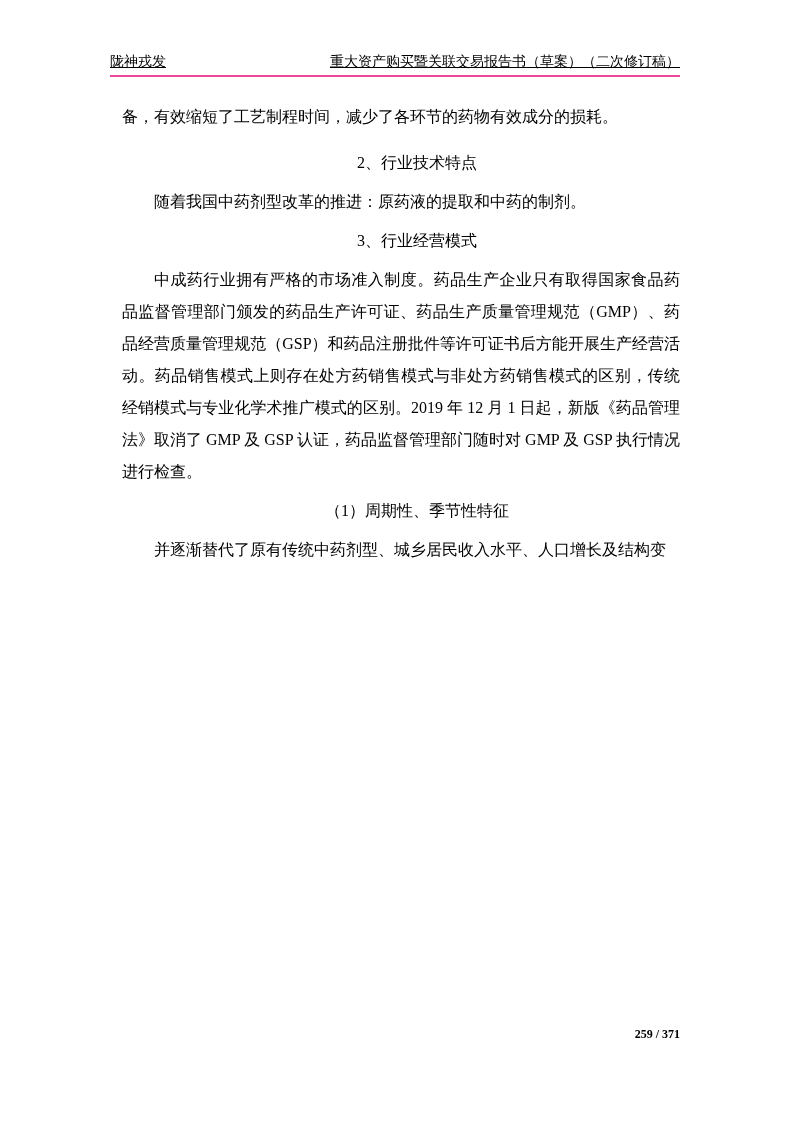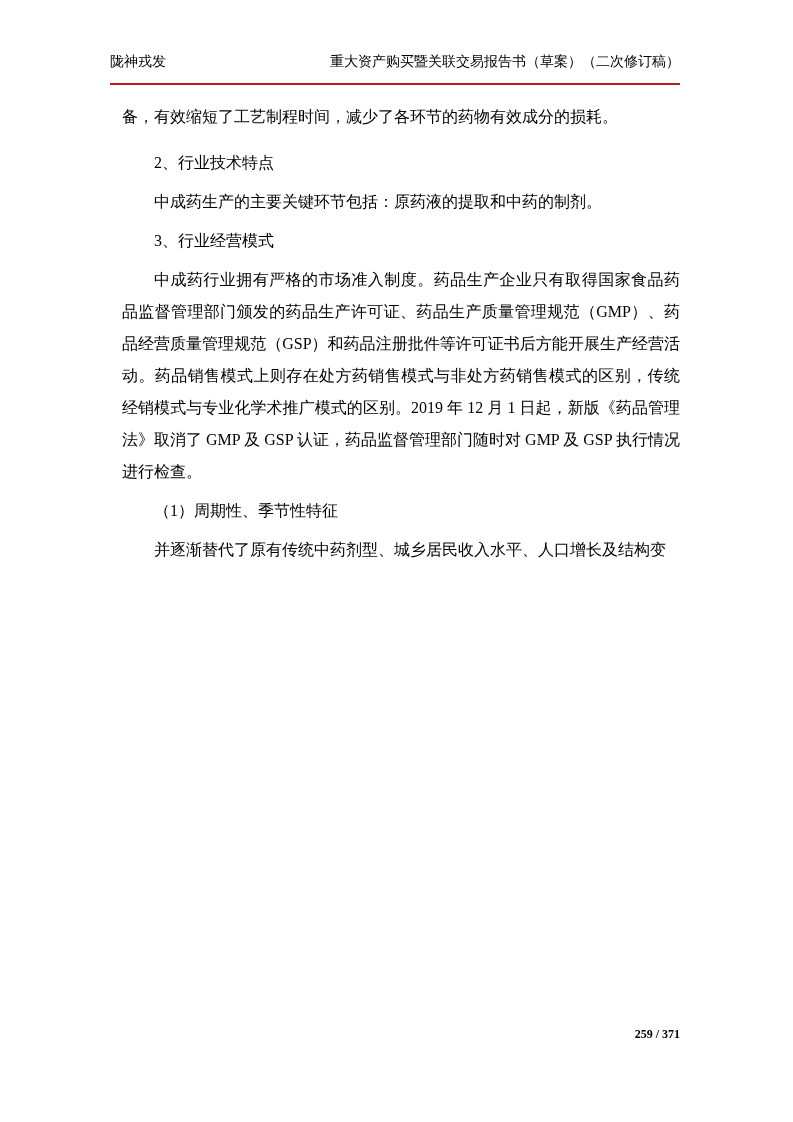--- a/index.html
+++ b/index.html
@@ -19,22 +19,23 @@
   .header {
     position: absolute;
     top: 53px;
     left: 110px;
     width: 570px;
     display: flex;
     justify-content: space-between;
     align-items: flex-end;
     font-size: 14px;
     line-height: 18px;
-    border-bottom: 2px solid #b91c1c;
-    padding-bottom: 12px;
+    border-bottom: 2px solid #ec4899;
+    padding-bottom: 4px;
+    text-decoration: underline;
   }
   .header .left { white-space: nowrap; }
   .header .right { white-space: nowrap; }
   .content {
     position: absolute;
     top: 101px;
     left: 110px;
     width: 570px;
     font-size: 16px;
     line-height: 32px;
@@ -42,21 +43,21 @@
   }
   .block {
     margin: 0 0 7px 12px;
     text-indent: 2em;
   }
   .block.continuation {
     text-indent: 0;
     margin-bottom: 14px;
   }
   .block.heading, .block.subheading {
-    text-align: left;
+    text-align: center;
   }
   .footer {
     position: absolute;
     top: 1026px;
     right: 113px;
     font-size: 12px;
     font-weight: bold;
     line-height: 16px;
   }
 </style>
@@ -67,21 +68,21 @@
 
   <div class="header">
     <span class="left">陇神戎发</span>
     <span class="right">重大资产购买暨关联交易报告书（草案）（二次修订稿）</span>
   </div>
 
   <div class="content">
 
   <p class="block continuation">备，有效缩短了工艺制程时间，减少了各环节的药物有效成分的损耗。</p>
       <p class="block heading">2、行业技术特点</p>
-      <p class="block para">中成药生产的主要关键环节包括：原药液的提取和中药的制剂。</p>
+      <p class="block para">随着我国中药剂型改革的推进：原药液的提取和中药的制剂。</p>
       <p class="block heading">3、行业经营模式</p>
       <p class="block para">中成药行业拥有严格的市场准入制度。药品生产企业只有取得国家食品药品监督管理部门颁发的药品生产许可证、药品生产质量管理规范（GMP）、药品经营质量管理规范（GSP）和药品注册批件等许可证书后方能开展生产经营活动。药品销售模式上则存在处方药销售模式与非处方药销售模式的区别，传统经销模式与专业化学术推广模式的区别。2019 年 12 月 1 日起，新版《药品管理法》取消了 GMP 及 GSP 认证，药品监督管理部门随时对 GMP 及 GSP 执行情况进行检查。</p>
       <p class="block subheading">（1）周期性、季节性特征</p>
       <p class="block para">并逐渐替代了原有传统中药剂型、城乡居民收入水平、人口增长及结构变</p>
     </div>
 
   <div class="footer">259 / 371</div>
 
 </div>
 

